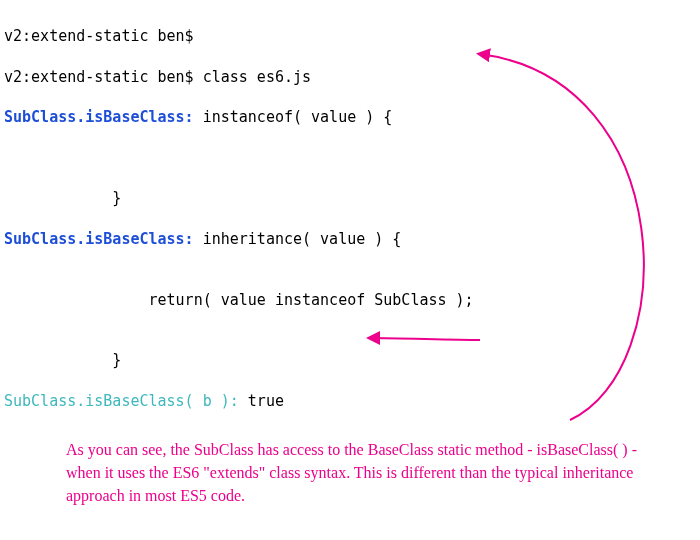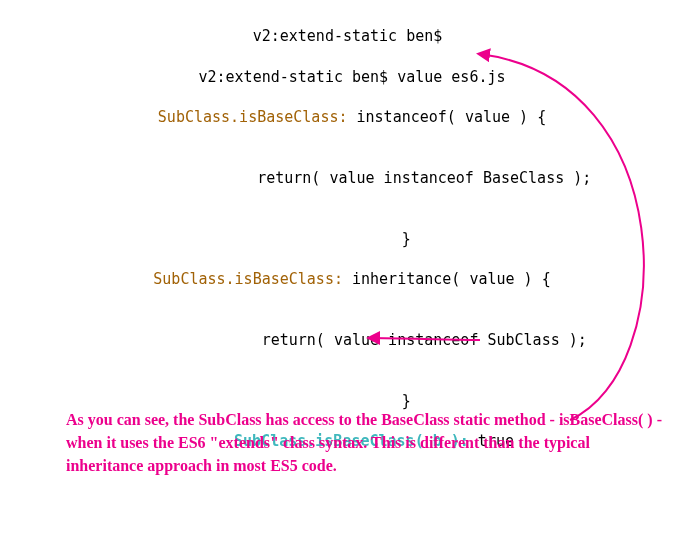--- a/index.html
+++ b/index.html
@@ -11,53 +11,51 @@
     font-family: "Menlo", "Consolas", "DejaVu Sans Mono", monospace;
     font-size: 15px;
     line-height: 1.35;
     color: #000;
     position: relative;
   }
   .terminal {
     padding: 6px 0 0 4px;
     white-space: pre;
   }
-  .line { display: block; text-align: center; }
-  .red { color: #a16207; font-weight: normal; }
-  .cyan { color: #3fb8bd; font-weight: bold; margin-left: 44px; }
+  .line { display: block; }
+  .red { color: #1d4ed8; font-weight: bold; }
+  .cyan { color: #3fb8bd; font-weight: normal; }
   .annotation {
     font-family: "Comic Sans MS", "Chalkboard SE", "Bradley Hand", cursive;
     color: #ec008c;
     font-size: 16px;
     line-height: 1.45;
     position: absolute;
     left: 66px;
-    top: 408px;
+    top: 438px;
     width: 600px;
     white-space: normal;
-    font-weight: bold;
   }
   svg.arrows {
     position: absolute;
     left: 0;
     top: 0;
     width: 700px;
     height: 540px;
     pointer-events: none;
   }
 </style>
 </head>
 <body>
 
 <div class="terminal">
 <span class="line"><span>v2:extend-static ben$ </span></span>
-<span class="line"><span>v2:extend-static ben$ </span><span>value es6.js</span></span>
+<span class="line"><span>v2:extend-static ben$ </span><span>class es6.js</span></span>
 <span class="line"><span class="red">SubClass.isBaseClass:</span><span> instanceof( value ) {</span></span>
 <span class="line"></span>
-<span class="line">                return( value instanceof BaseClass );</span>
 <span class="line"></span>
 <span class="line">            }</span>
 <span class="line"><span class="red">SubClass.isBaseClass:</span><span> inheritance( value ) {</span></span>
 <span class="line"></span>
 <span class="line">                return( value instanceof SubClass );</span>
 <span class="line"></span>
 <span class="line">            }</span>
 <span class="line"><span class="cyan">SubClass.isBaseClass( b ):</span><span> true</span></span>
 
 

